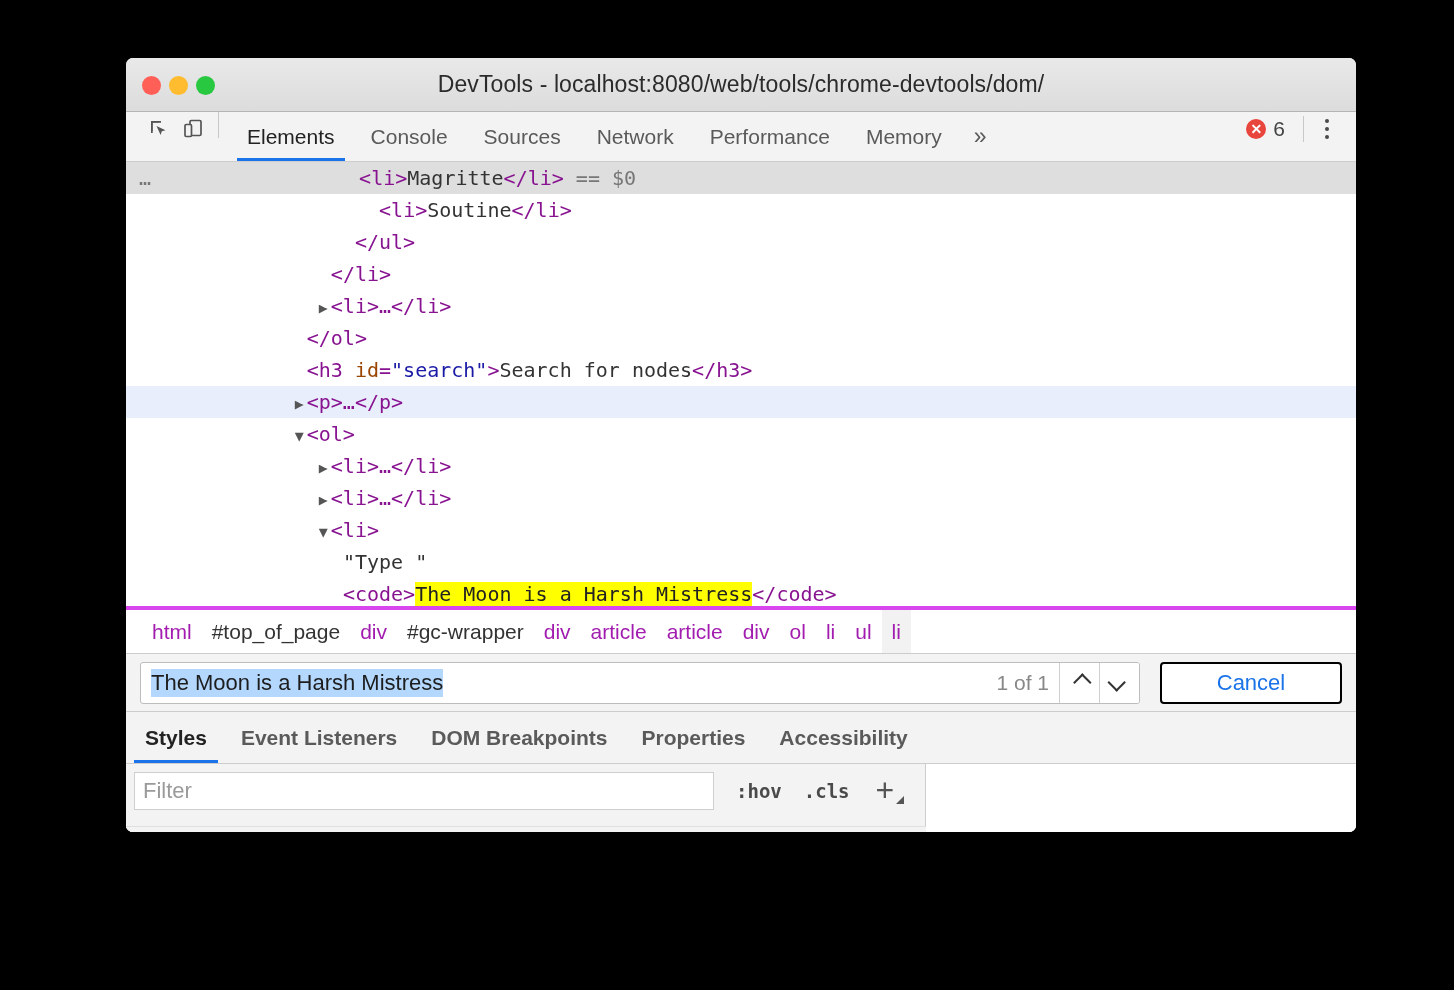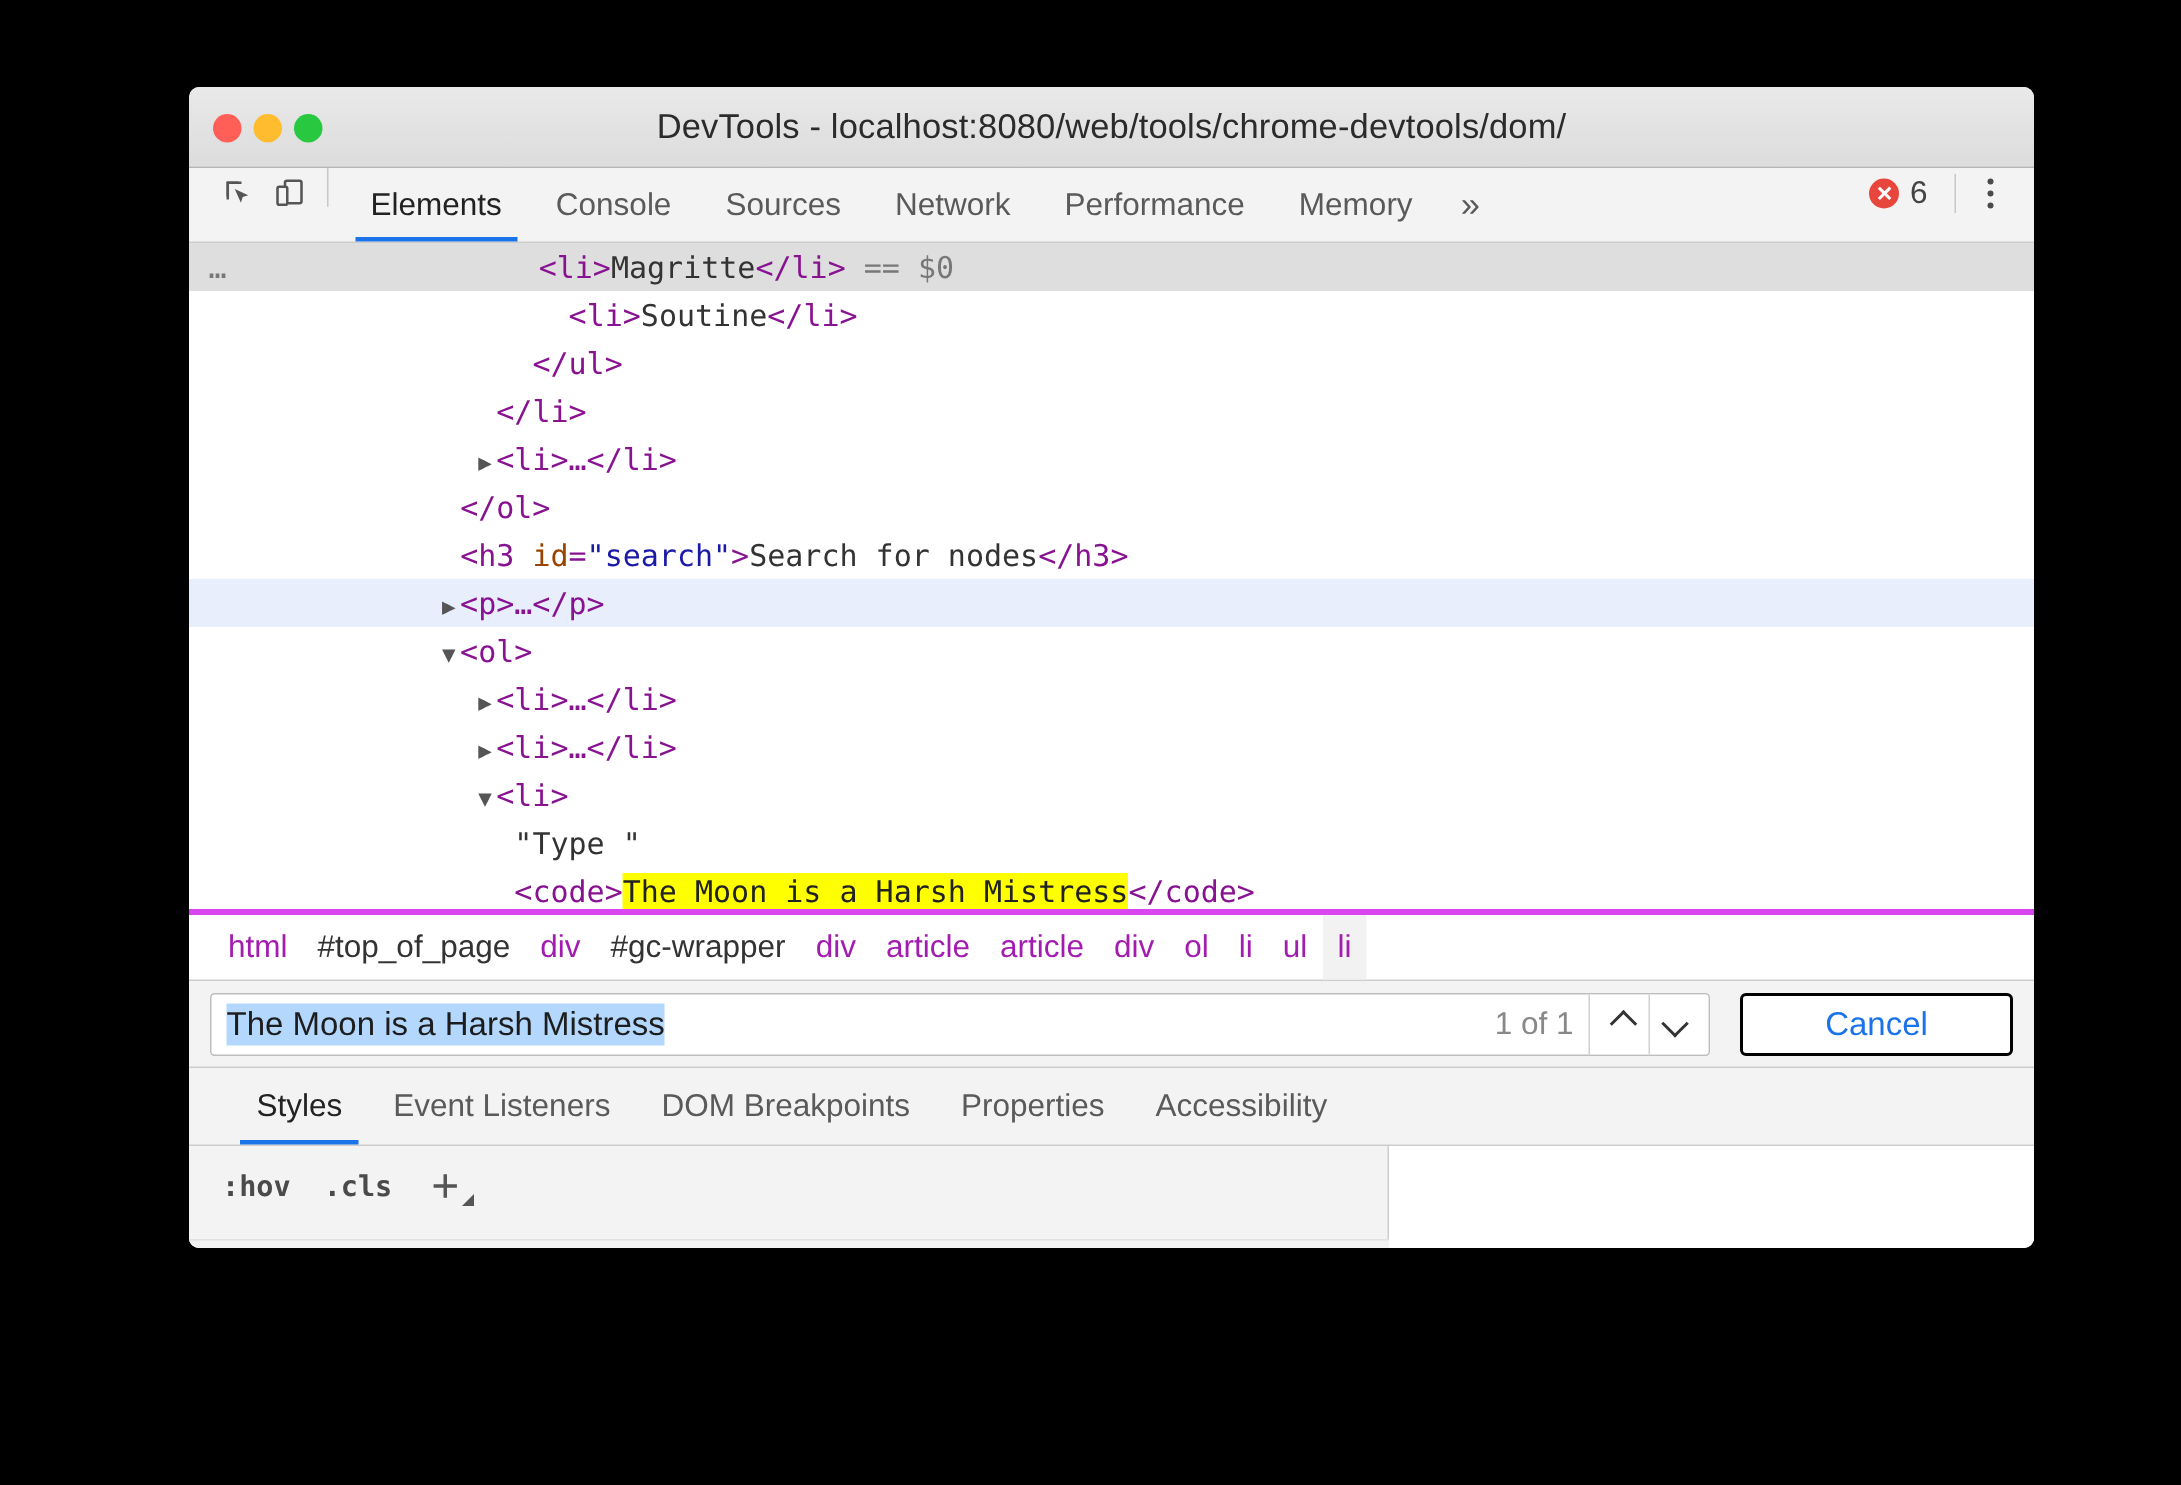--- a/index.html
+++ b/index.html
@@ -234,23 +234,24 @@
     display: flex; align-items: center; justify-content: center;
     font-size: 22px;
     color: #1a73e8;
   }
 
   
   #side-tabs {
     height: 52px;
     background: #f3f3f3;
     display: flex; align-items: center;
-    padding-left: 28px;
+    padding-left: 2px;
     border-bottom: 1px solid #cdcdcd;
     position: relative;
+    font-weight: bold;
   }
   .stab {
     position: relative;
     height: 100%;
     display: flex; align-items: center;
     padding: 0 17px;
     font-size: 21px;
     color: #5a5a5a;
     white-space: nowrap;
   }
@@ -454,20 +455,23 @@
     <div class="stab">
         <span>Properties</span>
       </div>
     <div class="stab">
         <span>Accessibility</span>
       </div>
   </div>
 
   <div id="styles-pane">
     <div id="styles-left">
+      <div id="filter-box">
+        <span id="filter-placeholder">Filter</span>
+      </div>
       <div class="style-ctl">:hov</div>
       <div class="style-ctl">.cls</div>
       <div id="plus-ctl">+</div>
       <div id="styles-scrollrow"></div>
     </div>
     <div id="styles-right">
       
     </div>
   </div>
 

